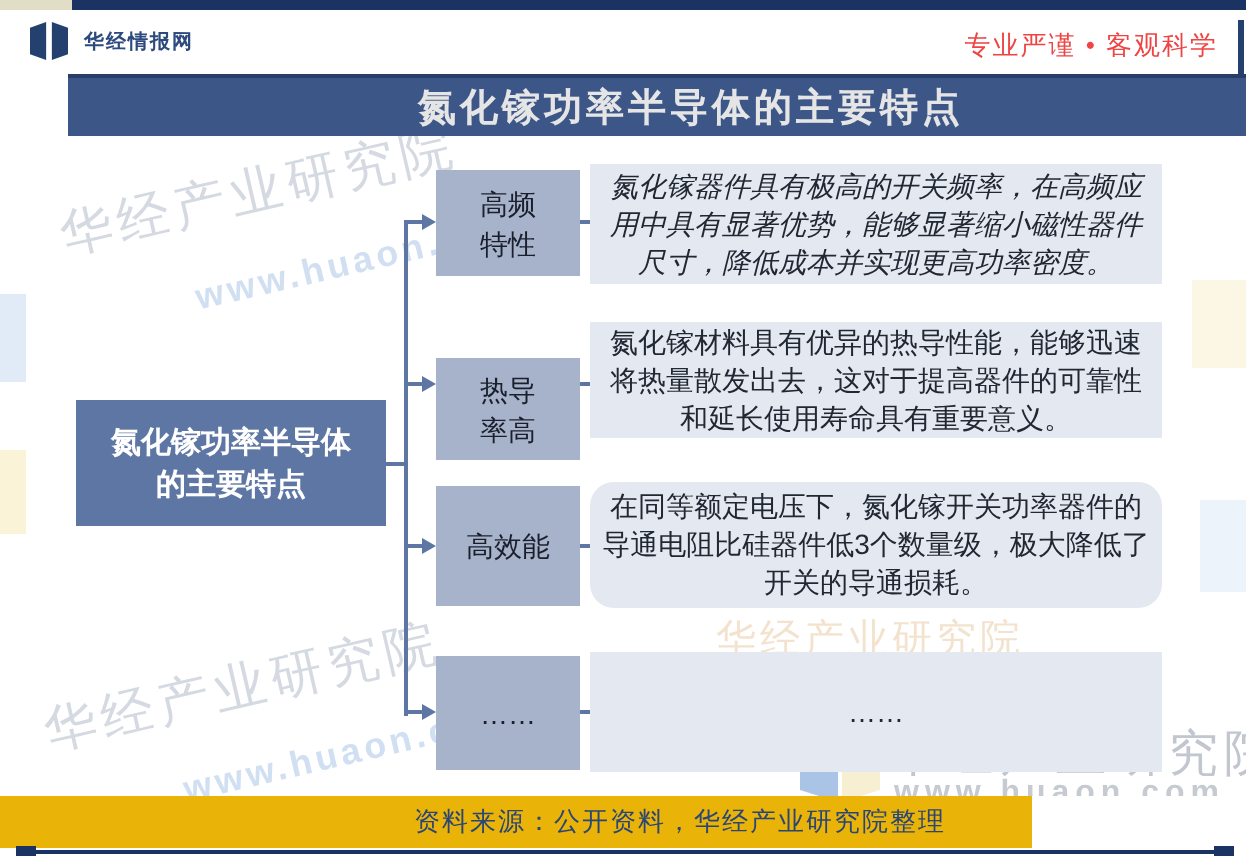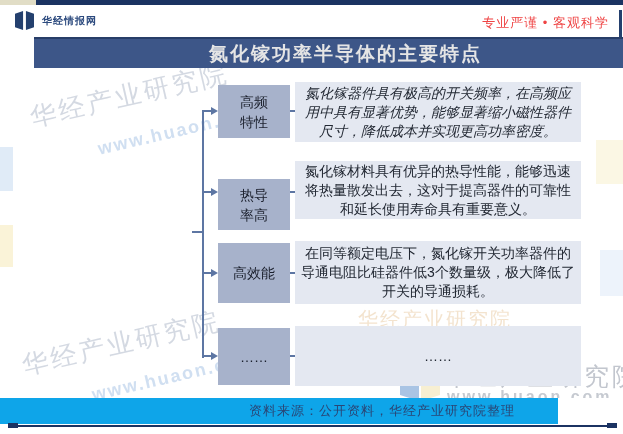--- a/index.html
+++ b/index.html
@@ -54,27 +54,27 @@
            color:#1a1f2c;font-size:14px;line-height:20px;white-space:pre-line;}
   .desc-box{position:absolute;left:295px;width:286px;background:#e4e8f1;z-index:2;
             display:flex;align-items:center;justify-content:center;text-align:center;
             color:#222833;font-size:14px;line-height:19px;padding:2px 5px;box-sizing:border-box;}
 
   .r1 .mid-box{top:17px;height:53px;} .r1 .desc-box{top:14px;height:60px;font-style:italic;}
   .r1 .arrow-line,.r1-c{top:42px;} .r1 .arrow-head{top:39px;}
   .r2 .mid-box{top:101px;height:51px;margin-top:10px;} .r2 .desc-box{top:93px;height:58px;}
   .r2 .arrow-line{top:123px;} .r2 .arrow-head{top:120px;} .r2 .mid-link{top:123px;}
   .r1 .mid-link{top:42px;} .r1 .arrow-line{top:42px;}
-  .r3 .mid-box{top:175px;height:60px;} .r3 .desc-box{top:173px;height:63px;}
+  .r3 .mid-box{top:175px;height:60px;} .r3 .desc-box{top:173px;height:63px;border-radius:12px;}
   .r3 .arrow-line{top:204px;} .r3 .arrow-head{top:201px;} .r3 .mid-link{top:204px;}
   .r4 .mid-box{top:260px;height:57px;} .r4 .desc-box{top:258px;height:60px;}
   .r4 .arrow-line{top:287px;} .r4 .arrow-head{top:284px;} .r4 .mid-link{top:287px;}
 
   
-  .footer{position:absolute;left:0;top:398px;width:558px;height:26px;background:#0ea5e9;
+  .footer{position:absolute;left:0;top:398px;width:516px;height:26px;background:#eab308;
           display:flex;align-items:center;justify-content:flex-end;padding-right:43px;
           box-sizing:border-box;color:#2a4676;font-size:13px;letter-spacing:1px;z-index:3;}
   .bottom-line{position:absolute;left:8px;top:425px;width:609px;height:2px;background:#1b3362;z-index:3;}
   .cap{position:absolute;top:423px;width:10px;height:5px;background:#1b3362;z-index:3;}
   .cap-l{left:8px;} .cap-r{left:607px;}
 </style>
 </head>
 <body>
 
 <div class="page">
@@ -111,20 +111,22 @@
         <polygon points="23,0 42,6 42,40 23,46" fill="#f7efd2"></polygon>
       </svg>
     </div>
     <div class="wm wm-br-name" style="left:444px;top:292px;">华经产业研究院</div>
     <div class="wm wm-br-url" style="left:447px;top:320px;">www.huaon.com</div>
     <div class="edge-shape" style="left:0;top:79px;width:13px;height:44px;background:rgba(203,222,242,.6);"></div>
     <div class="edge-shape" style="left:0;top:157px;width:13px;height:42px;background:rgba(248,238,200,.7);"></div>
     <div class="edge-shape" style="left:596px;top:72px;width:27px;height:44px;background:rgba(248,240,206,.55);"></div>
     <div class="edge-shape" style="left:600px;top:182px;width:23px;height:46px;background:rgba(222,234,248,.55);"></div>
 
+    <div class="root-box">氮化镓功率半导体
+的主要特点</div>
     <div class="line vline"></div>
     <div class="line stub"></div>
 
     <div class="row r1">
       <div class="line arrow-line"></div>
       <div class="arrow-head"></div>
       <div class="mid-box">高频
 特性</div>
       <div class="line mid-link"></div>
       <div class="desc-box">氮化镓器件具有极高的开关频率，在高频应用中具有显著优势，能够显著缩小磁性器件尺寸，降低成本并实现更高功率密度。</div>

